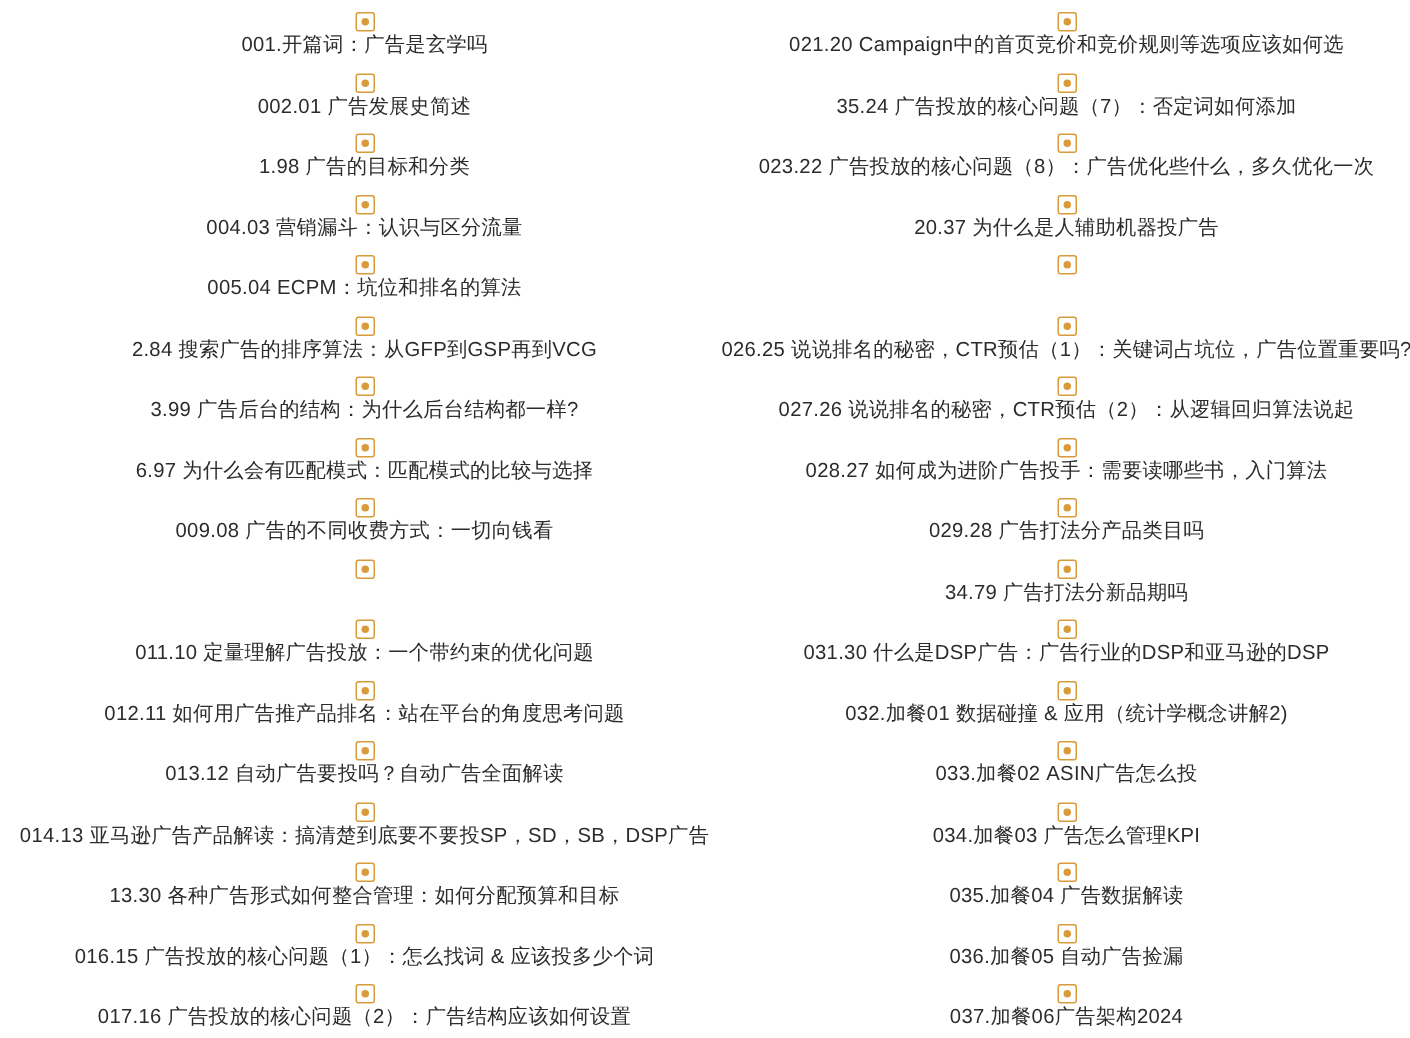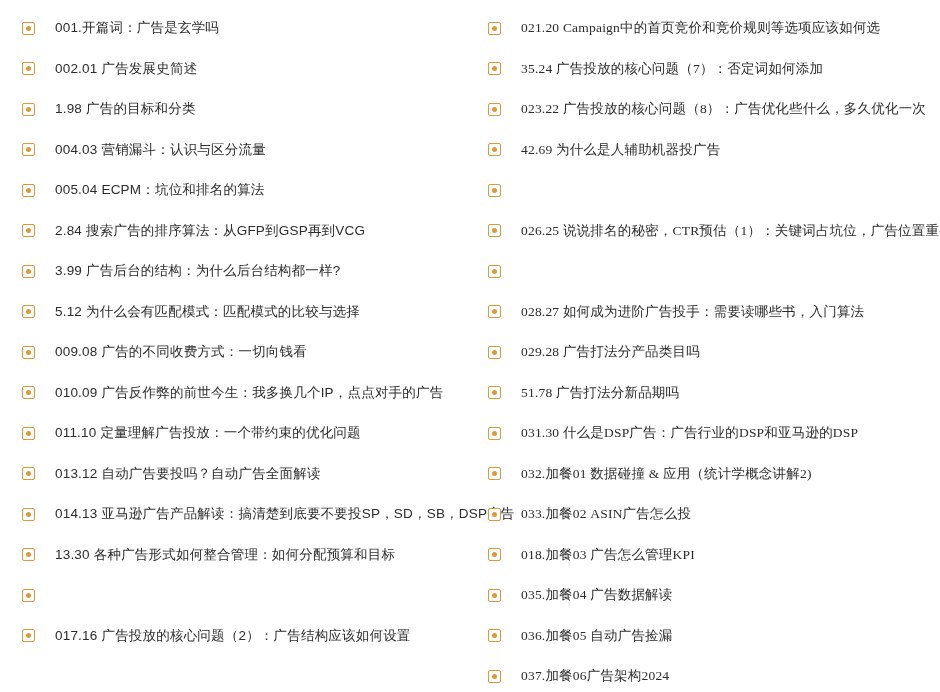--- a/index.html
+++ b/index.html
@@ -18,26 +18,27 @@
     background: #ffffff;
     overflow: hidden;
     display: flex;
     padding: 8px 0 0 0;
   }
   .column {
     width: 470px;
     padding-left: 22px;
     padding-right: 6px;
   }
-  .column.right { padding-left: 18px; font-family: Liberation Serif, serif; }
+  .column.right { padding-left: 18px; }
   .row {
     display: flex;
     align-items: center;
     height: 40.5px;
-    gap: 20px;
+    gap: 0;
+    flex-direction: column;
   }
   .bullet {
     flex: 0 0 auto;
     width: 13px;
     height: 13px;
     border: 1px solid #d99a3a;
     border-radius: 2px;
     position: relative;
     background: #ffffff;
   }
@@ -88,48 +89,52 @@
     <div class="row">
         <span class="bullet"></span>
         <span class="label">2.84 搜索广告的排序算法：从GFP到GSP再到VCG</span>
       </div>
     <div class="row">
         <span class="bullet"></span>
         <span class="label">3.99 广告后台的结构：为什么后台结构都一样?</span>
       </div>
     <div class="row">
         <span class="bullet"></span>
-        <span class="label">5.12 为什么会有匹配模式：匹配模式的比较与选择</span>
+        <span class="label">6.97 为什么会有匹配模式：匹配模式的比较与选择</span>
       </div>
     <div class="row">
         <span class="bullet"></span>
         <span class="label">009.08 广告的不同收费方式：一切向钱看</span>
       </div>
     <div class="row">
         <span class="bullet"></span>
-        <span class="label">010.09 广告反作弊的前世今生：我多换几个IP，点点对手的广告</span>
       </div>
     <div class="row">
         <span class="bullet"></span>
         <span class="label">011.10 定量理解广告投放：一个带约束的优化问题</span>
       </div>
     <div class="row">
         <span class="bullet"></span>
+        <span class="label">012.11 如何用广告推产品排名：站在平台的角度思考问题</span>
+      </div>
+    <div class="row">
+        <span class="bullet"></span>
         <span class="label">013.12 自动广告要投吗？自动广告全面解读</span>
       </div>
     <div class="row">
         <span class="bullet"></span>
         <span class="label">014.13 亚马逊广告产品解读：搞清楚到底要不要投SP，SD，SB，DSP广告</span>
       </div>
     <div class="row">
         <span class="bullet"></span>
         <span class="label">13.30 各种广告形式如何整合管理：如何分配预算和目标</span>
       </div>
     <div class="row">
         <span class="bullet"></span>
+        <span class="label">016.15 广告投放的核心问题（1）：怎么找词 &amp; 应该投多少个词</span>
       </div>
     <div class="row">
         <span class="bullet"></span>
         <span class="label">017.16 广告投放的核心问题（2）：广告结构应该如何设置</span>
       </div>
 
   </div>
 
   <div class="column right">
     <div class="row">
@@ -139,59 +144,60 @@
     <div class="row">
         <span class="bullet"></span>
         <span class="label">35.24 广告投放的核心问题（7）：否定词如何添加</span>
       </div>
     <div class="row">
         <span class="bullet"></span>
         <span class="label">023.22 广告投放的核心问题（8）：广告优化些什么，多久优化一次</span>
       </div>
     <div class="row">
         <span class="bullet"></span>
-        <span class="label">42.69 为什么是人辅助机器投广告</span>
+        <span class="label">20.37 为什么是人辅助机器投广告</span>
       </div>
     <div class="row">
         <span class="bullet"></span>
       </div>
     <div class="row">
         <span class="bullet"></span>
         <span class="label">026.25 说说排名的秘密，CTR预估（1）：关键词占坑位，广告位置重要吗?</span>
       </div>
     <div class="row">
         <span class="bullet"></span>
+        <span class="label">027.26 说说排名的秘密，CTR预估（2）：从逻辑回归算法说起</span>
       </div>
     <div class="row">
         <span class="bullet"></span>
         <span class="label">028.27 如何成为进阶广告投手：需要读哪些书，入门算法</span>
       </div>
     <div class="row">
         <span class="bullet"></span>
         <span class="label">029.28 广告打法分产品类目吗</span>
       </div>
     <div class="row">
         <span class="bullet"></span>
-        <span class="label">51.78 广告打法分新品期吗</span>
+        <span class="label">34.79 广告打法分新品期吗</span>
       </div>
     <div class="row">
         <span class="bullet"></span>
         <span class="label">031.30 什么是DSP广告：广告行业的DSP和亚马逊的DSP</span>
       </div>
     <div class="row">
         <span class="bullet"></span>
         <span class="label">032.加餐01 数据碰撞 &amp; 应用（统计学概念讲解2)</span>
       </div>
     <div class="row">
         <span class="bullet"></span>
         <span class="label">033.加餐02 ASIN广告怎么投</span>
       </div>
     <div class="row">
         <span class="bullet"></span>
-        <span class="label">018.加餐03 广告怎么管理KPI</span>
+        <span class="label">034.加餐03 广告怎么管理KPI</span>
       </div>
     <div class="row">
         <span class="bullet"></span>
         <span class="label">035.加餐04 广告数据解读</span>
       </div>
     <div class="row">
         <span class="bullet"></span>
         <span class="label">036.加餐05 自动广告捡漏</span>
       </div>
     <div class="row">

